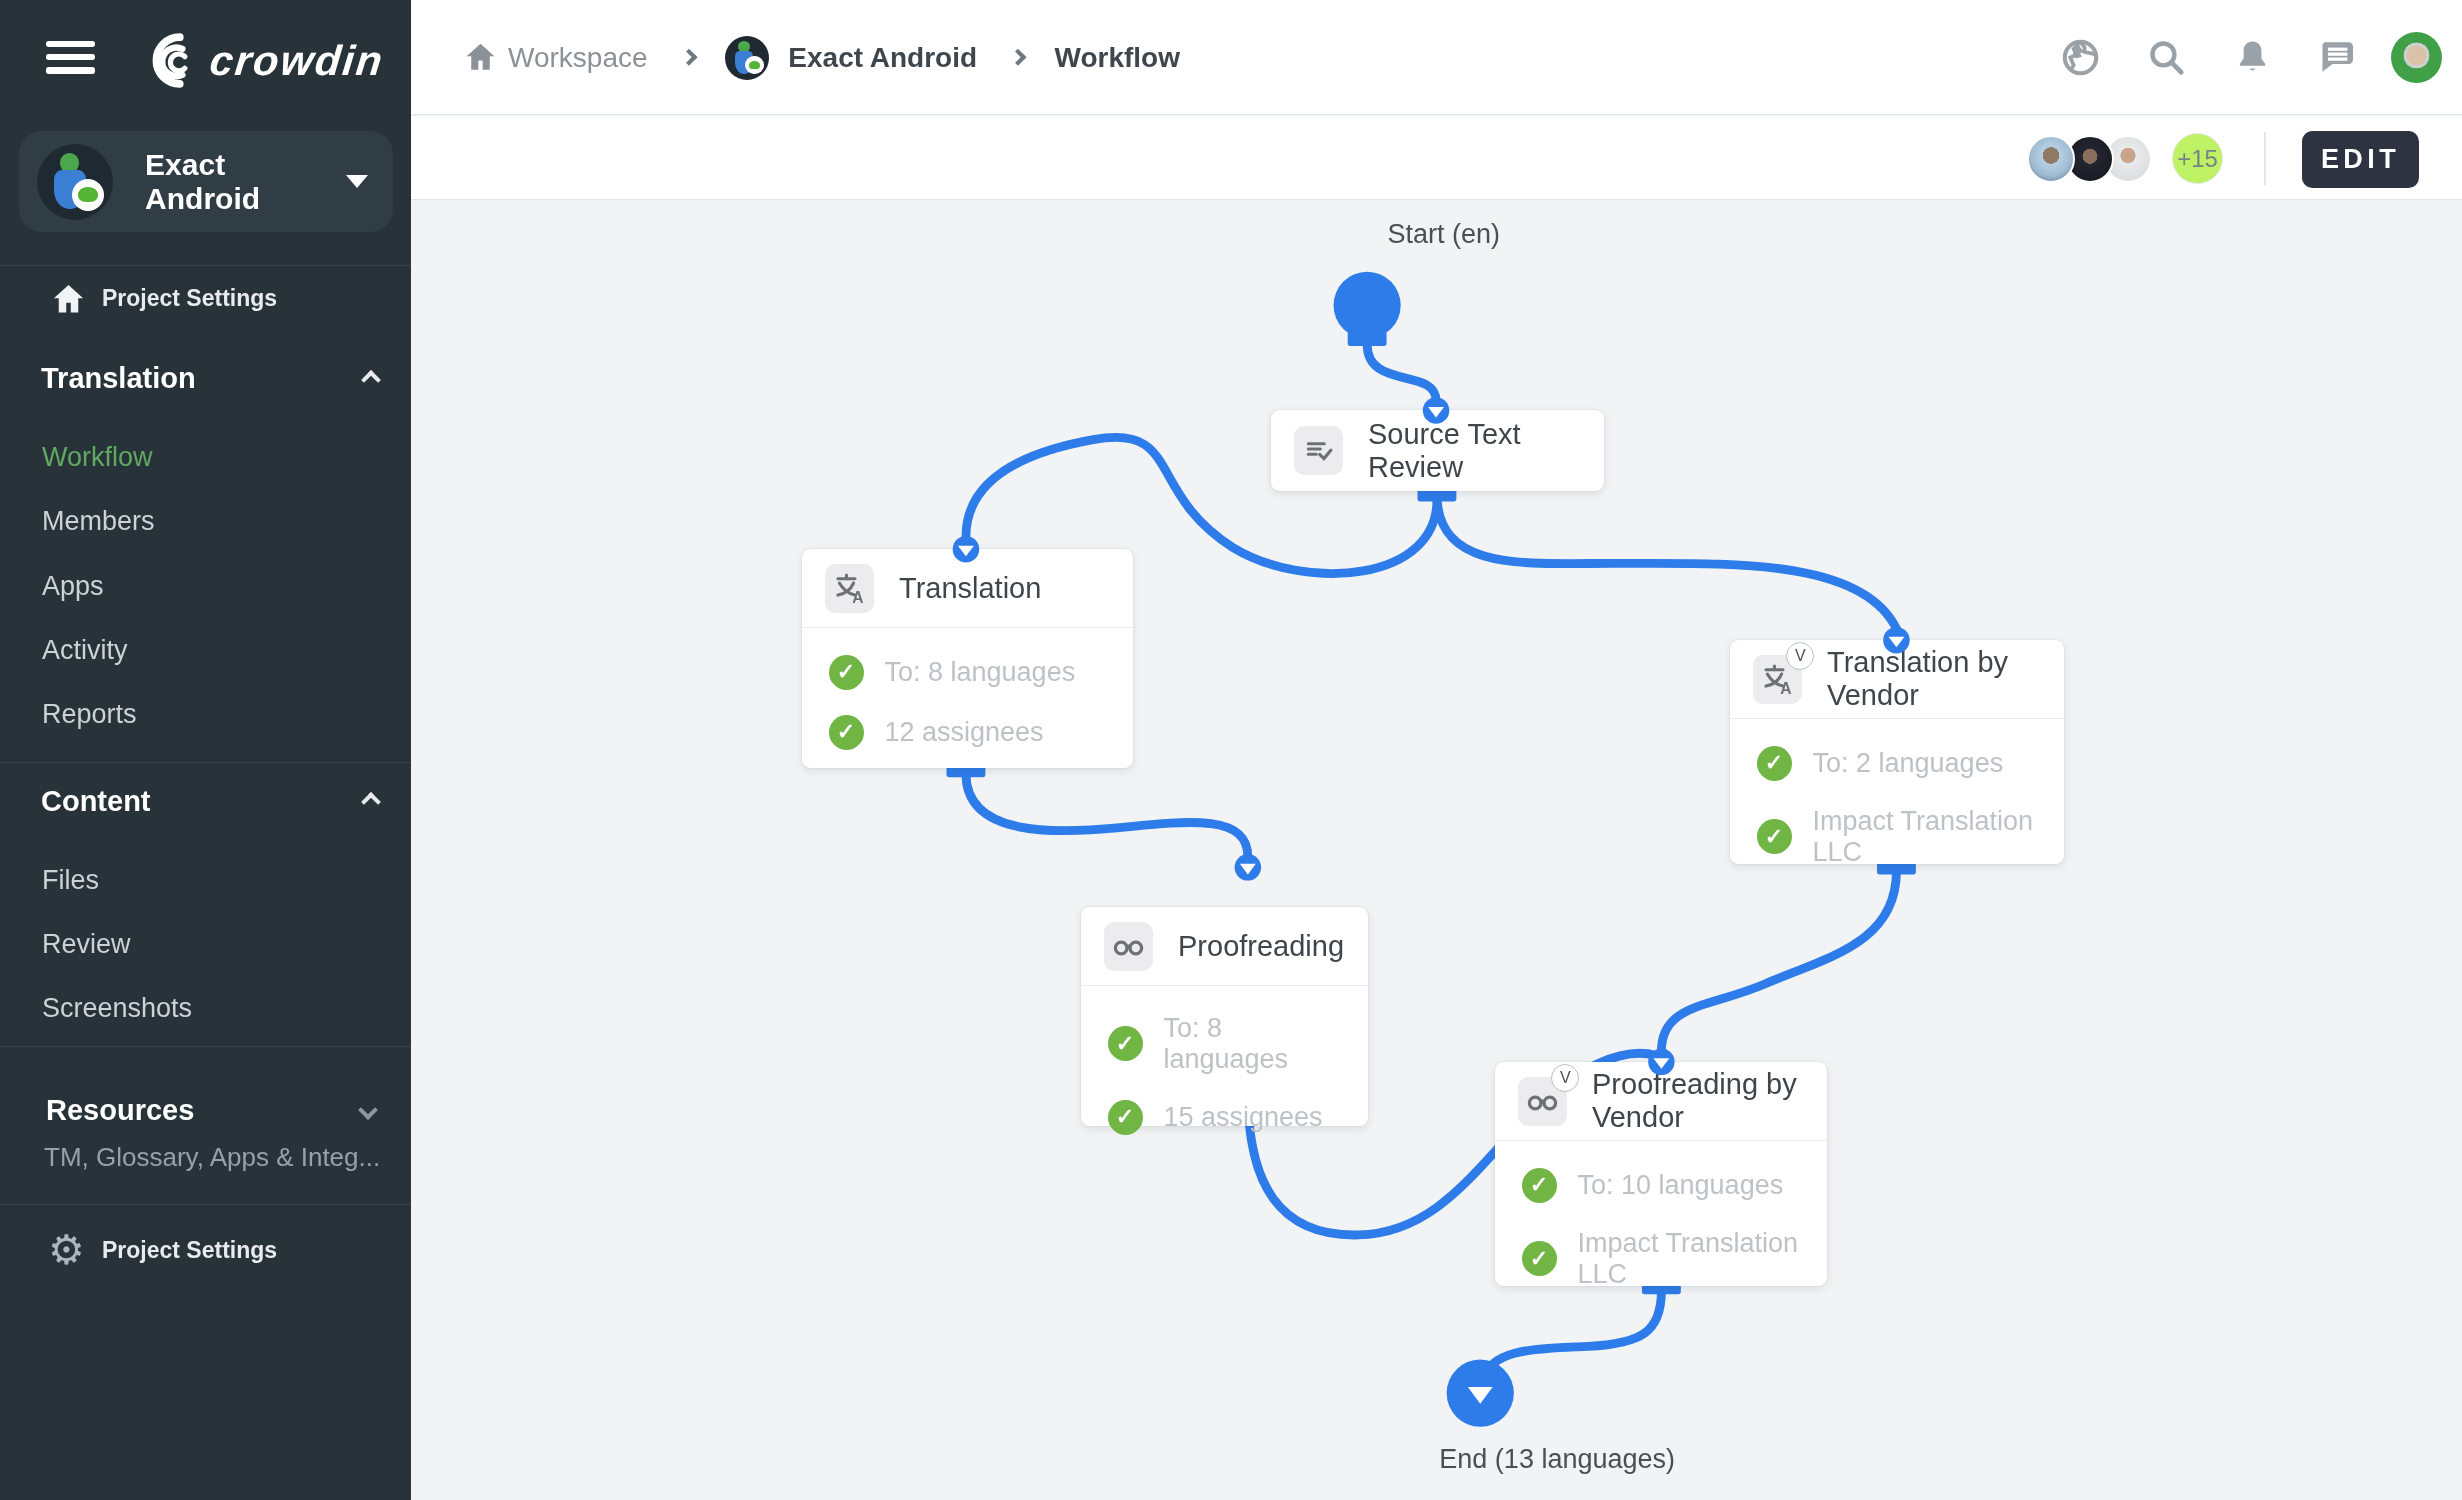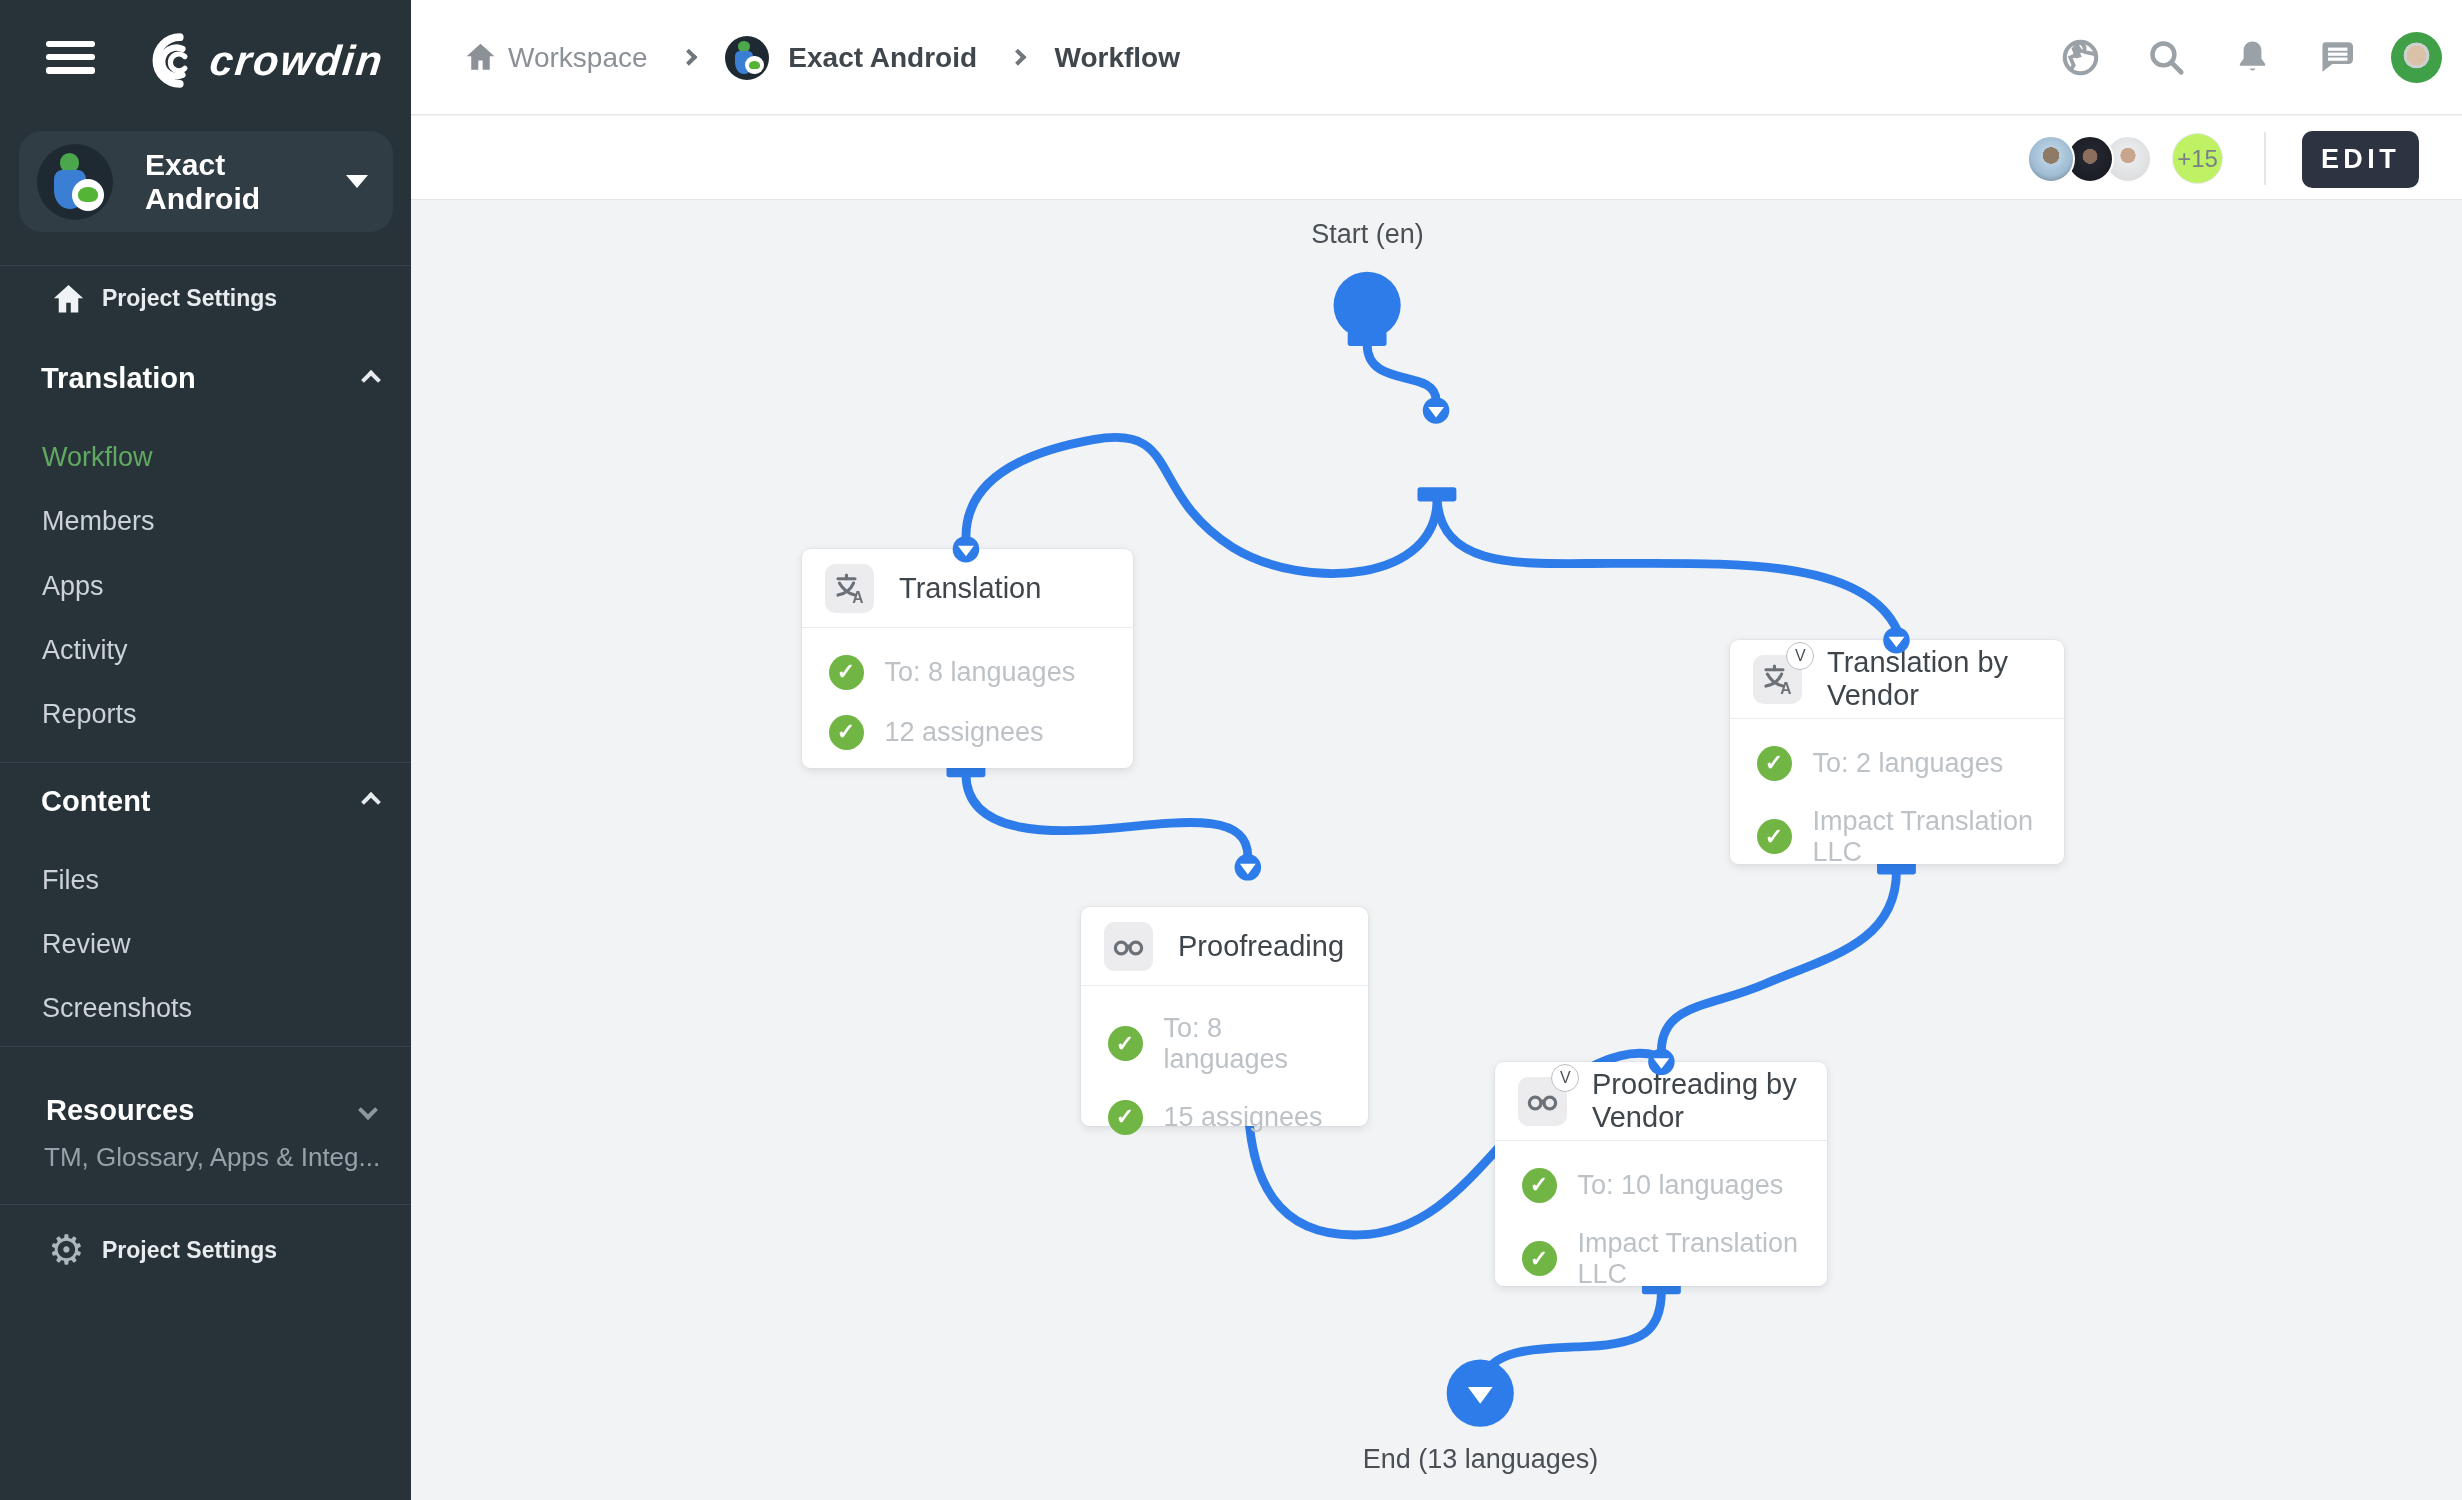--- a/index.html
+++ b/index.html
@@ -79,21 +79,21 @@
               justify-content:center; cursor:pointer; }
   .tb-div { position:absolute; top:16px; width:1.8px; height:53px; background:#e4e7e9; }
   .edit-btn { position:absolute; top:15px; width:117px; height:57px; background:#2d3340; color:#fff;
               border:none; border-radius:10.6px; font-size:27px; font-weight:bold; letter-spacing:4.4px;
               font-family:"Liberation Sans", sans-serif; cursor:pointer; }
 
   
   .canvas { position:absolute; left:411px; top:201px; width:2051px; height:1300px; background:#f1f3f4; }
   .canvas svg.links { position:absolute; left:0; top:0; z-index:1; }
   .canvas svg.arrows { position:absolute; left:0; top:0; z-index:3; pointer-events:none; }
-  .flow-label { position:absolute; text-align:center; color:#494f54; font-size:27px; z-index:2; }
+  .flow-label { position:absolute; text-align:right; color:#494f54; font-size:27px; z-index:2; }
 
   .node { position:absolute; background:#fff; border-radius:8.8px; z-index:2;
           box-shadow:0 2.7px 8.8px rgba(30,40,50,.10), 0 0 0 0.9px rgba(30,40,50,.03); cursor:pointer; }
   .node-head { display:flex; align-items:center; padding:0 23px; height:78px; }
   .icon-box { position:relative; width:49px; height:49px; background:#ececee; border-radius:10.6px;
               display:flex; align-items:center; justify-content:center; flex:none; }
   .vbadge { position:absolute; top:-12.4px; right:-12.4px; width:28px; height:28px; background:#fff;
             border:1.8px solid #b9bfc4; border-radius:50%; color:#4a5156; font-size:16px;
             display:flex; align-items:center; justify-content:center; }
   .node-title { margin-left:25px; color:#3e454b; font-size:29px; }
@@ -245,20 +245,33 @@
       <rect x="1393" y="1221" width="44" height="16" rx="3"></rect>
       <circle cx="1082" cy="118" r="38"></circle>
       <circle cx="1210" cy="1349" r="38"></circle>
     </g>
     <polygon points="1196,1342 1224,1342 1210,1361" fill="#fff"></polygon>
   </svg>
 
   <div class="flow-label" style="left:824px; top:17.7px; width:265px">Start (en)</div>
   <div class="flow-label" style="left:875px; top:1243px; width:389px">End (13 languages)</div>
 
+  <div class="node" style="left:860px; top:209px; width:333px; height:81px">
+    <div class="node-head" style="height:81px">
+      <div class="icon-box">
+        <svg width="32" height="32" viewBox="0 0 24 24" fill="none" stroke="#6b7177" stroke-width="2.3" stroke-linecap="round">
+          <line x1="4" y1="6.5" x2="16" y2="6.5"></line>
+            <line x1="4" y1="10.5" x2="13" y2="10.5"></line>
+            <line x1="4" y1="14.5" x2="10" y2="14.5"></line>
+          <path d="M12.5 14.5l3.2 3.2 5.3-6.4"></path>
+        </svg>
+      </div>
+      <span class="node-title">Source Text Review</span>
+    </div>
+  </div>
 
   <div class="node" style="left:391px; top:348px; width:331px; height:219px">
     <div class="node-head">
       <div class="icon-box">
         <svg width="34" height="34" viewBox="0 0 24 24" fill="none" stroke="#6b7177" stroke-width="2.2" stroke-linecap="round">
           <line x1="3.5" y1="5.5" x2="15.5" y2="5.5"></line>
             <line x1="9.5" y1="2.8" x2="9.5" y2="5.5"></line>
           <path d="M4.5 8.5c2.5 4.5 6.5 7.5 11 8.5"></path>
             <path d="M14.5 8.5c-2 4.5-6 7.5-11 8.5"></path>
           <text x="13.5" y="22.5" font-size="11" font-weight="bold" fill="#6b7177" stroke="none" font-family="Liberation Sans, sans-serif">A</text>

